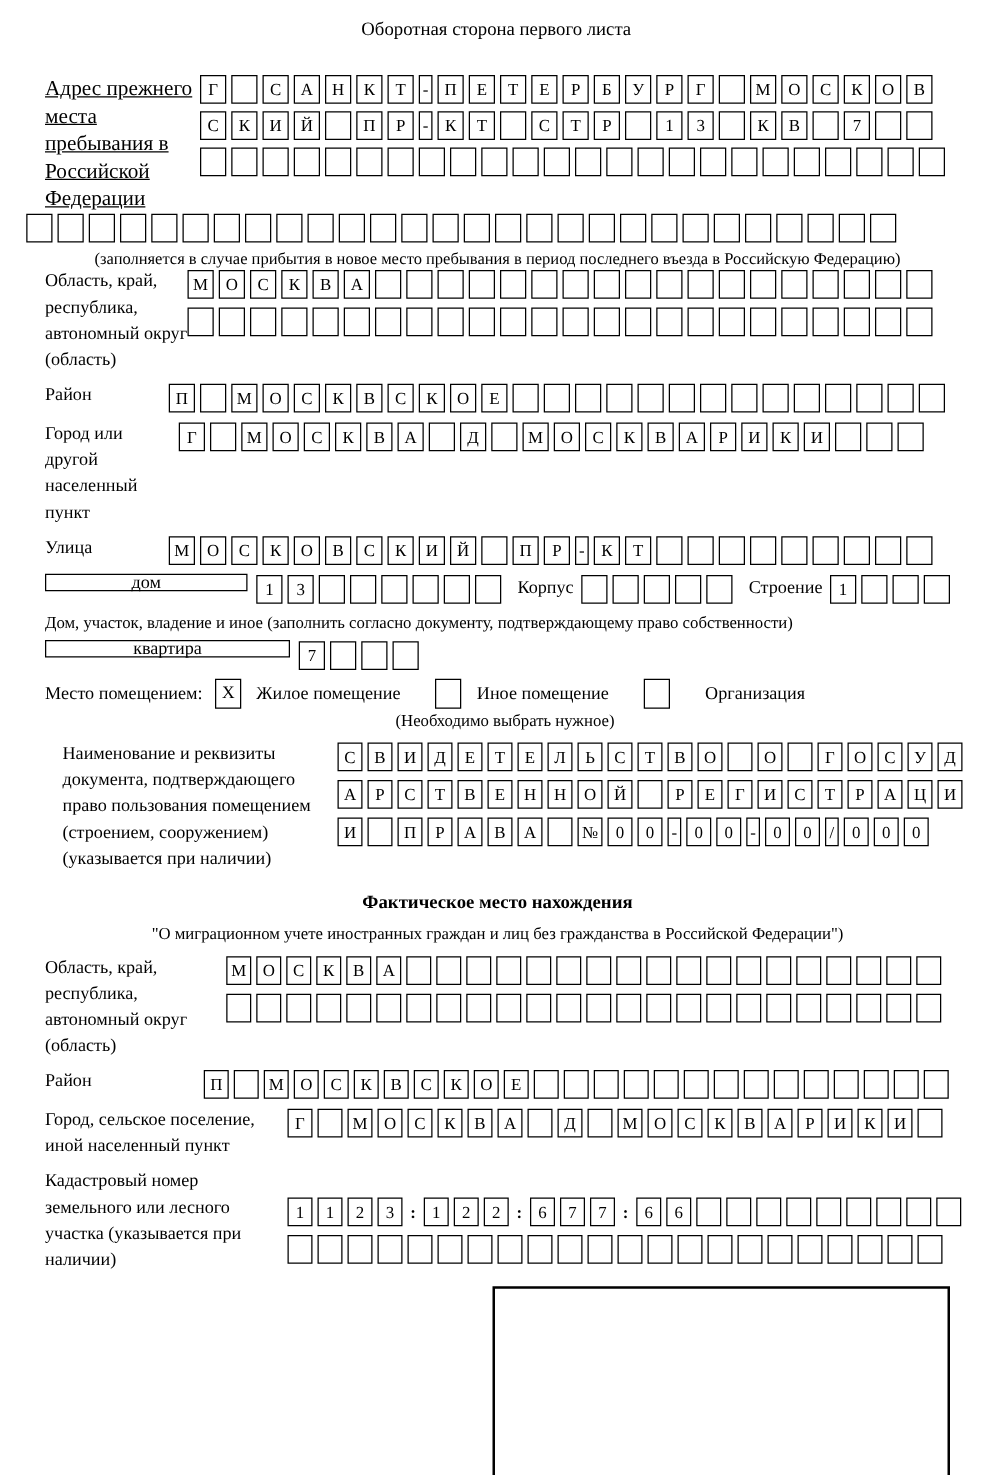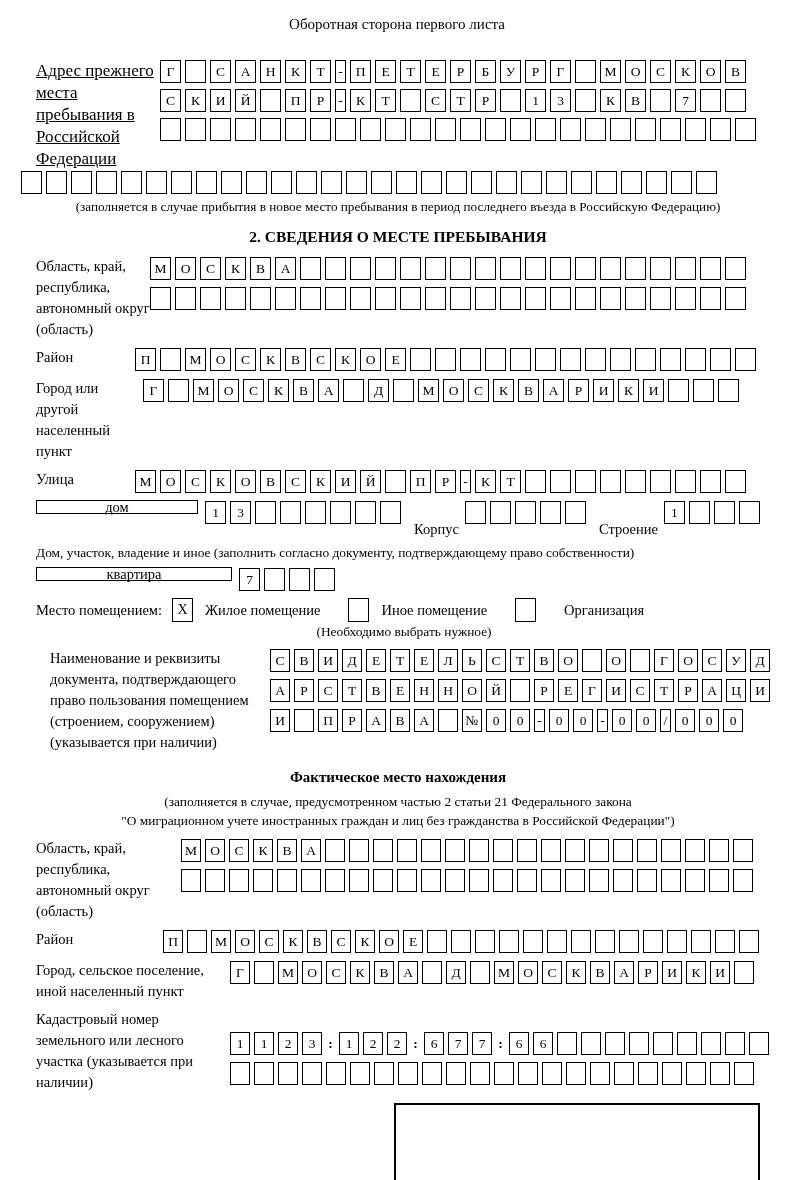--- a/index.html
+++ b/index.html
@@ -51,21 +51,21 @@
   .w-kadastr { width: 194px; }
   .w-doc { width: 220px; margin-left: 14px; }
 
   .label-box {
     border: 1.5px solid #000; height: 14px;
     display: flex; align-items: center; justify-content: center;
     font-size: 14.5px; flex: 0 0 auto;
   }
   .dom-box { width: 162px; margin-right: 7px; }
   .kv-box { width: 196px; margin-right: 7px; }
-  .inline-cap { font-size: 14.5px; margin: 21px 6px 0 9px; }
+  .inline-cap { font-size: 14.5px; margin: 3px 6px 0 9px; }
 
   .note-left { font-size: 13.4px; margin: 2px 0 6px 0; }
 
   .mesto-row { display: flex; align-items: center; margin: 4px 0 2px 0; font-size: 14.5px; }
   .chk {
     width: 21px; height: 24px; border: 1.5px solid #000;
     display: inline-flex; align-items: center; justify-content: center;
     font-size: 14px; margin: 0 12px 0 10px; flex: 0 0 auto;
   }
   .mesto-note { font-size: 13.4px; margin: 2px 0 8px 218px; width: 300px; text-align: center; }
@@ -195,21 +195,20 @@
       <span class="cell"></span>
       <span class="cell"></span>
       <span class="cell"></span>
       <span class="cell"></span>
       <span class="cell"></span>
       <span class="cell"></span>
       <span class="cell"></span>
     </div>
   <div class="note-center">(заполняется в случае прибытия в новое место пребывания в период последнего въезда в Российскую Федерацию)</div>
 
-  <div class="sec-title">2. СВЕДЕНИЯ О МЕСТЕ ПРЕБЫВАНИЯ</div>
 
   <div class="flexrow fieldrow">
     <div class="lbl w-oblast">Область, край, республика, автономный округ (область)</div>
     <div class="stack">
       <div class="grid">
           <span class="cell">М</span>
           <span class="cell">О</span>
           <span class="cell">С</span>
           <span class="cell">К</span>
           <span class="cell">В</span>
@@ -474,21 +473,20 @@
           <span class="cell">0</span>
           <span class="cell narrow">/</span>
           <span class="cell">0</span>
           <span class="cell">0</span>
           <span class="cell">0</span>
         </div>
     </div>
   </div>
 
   <div class="fact-title">Фактическое место нахождения</div>
-  <div class="fact-note">(заполняется в случае, предусмотренном частью 2 статьи 21 Федерального закона</div>
   <div class="fact-note">"О миграционном учете иностранных граждан и лиц без гражданства в Российской Федерации")</div>
 
   <div class="flexrow fieldrow fact-block">
     <div class="lbl w-oblast2">Область, край, республика, автономный округ (область)</div>
     <div class="stack">
       <div class="grid g20">
           <span class="cell">М</span>
           <span class="cell">О</span>
           <span class="cell">С</span>
           <span class="cell">К</span>

